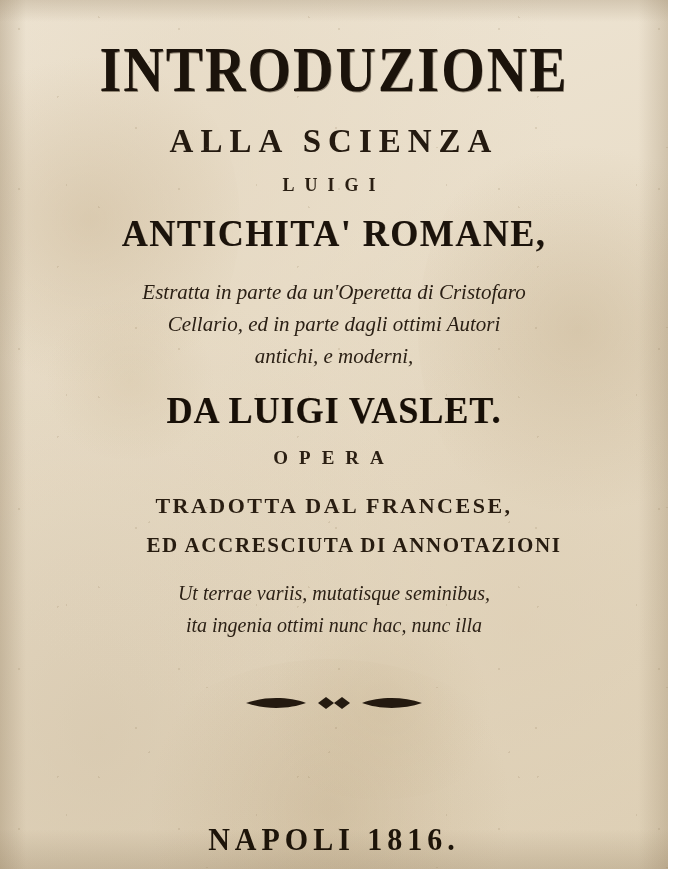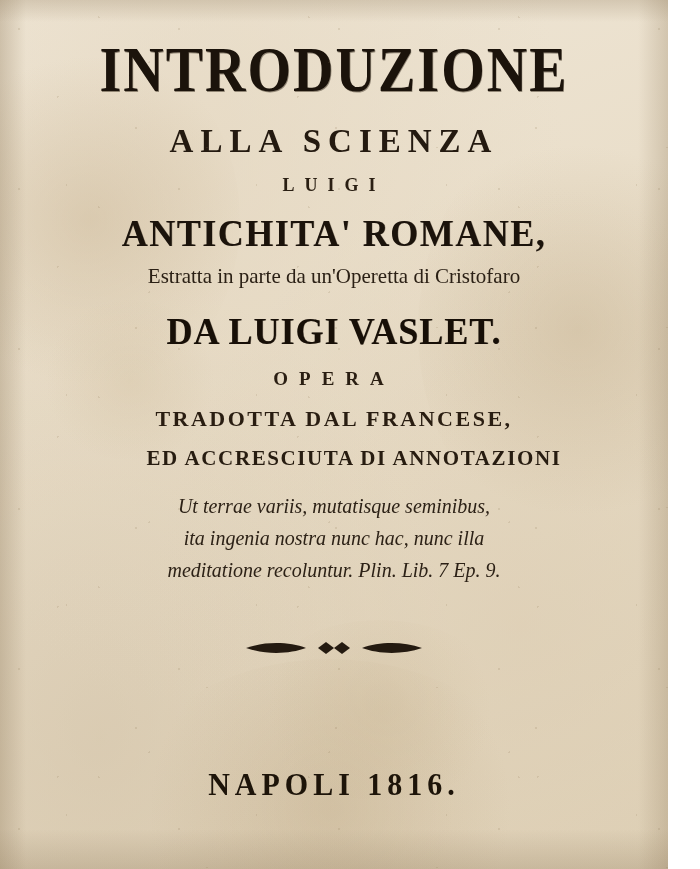--- a/index.html
+++ b/index.html
@@ -89,21 +89,22 @@
     font-size: 36px;
     font-weight: bold;
     letter-spacing: 1.5px;
     color: #1b130b;
     transform: scaleY(1.08);
     text-shadow: 0.5px 0.3px 0 rgba(40,28,16,0.4);
   }
 
   
   .descr {
-    margin-top: 8px;
+    margin-top: 24px;
+    font-style: italic;
     font-size: 21px;
     line-height: 1.42;
     color: #2b2015;
   }
   .descr .ln { margin: 2px 0; }
 
   
   .author {
     margin-top: 18px;
     font-size: 36px;
@@ -116,21 +117,21 @@
 
   .opera {
     margin-top: 16px;
     font-size: 19px;
     font-weight: bold;
     letter-spacing: 11px;
     color: #2a1e12;
   }
 
   .tradotta {
-    margin-top: 16px;
+    margin-top: 24px;
     font-size: 22px;
     font-weight: bold;
     letter-spacing: 2.5px;
     color: #291d11;
   }
 
   .accresciuta {
     margin-top: 14px;
     font-size: 21px;
     font-weight: bold;
@@ -206,34 +207,35 @@
     <div class="title-main">INTRODUZIONE</div>
 
     <div class="title-sub1">ALLA SCIENZA</div>
 
     <div class="title-delle">LUIGI</div>
 
     <div class="title-sub2">ANTICHITA' ROMANE,</div>
 
     <div class="descr">
       <p class="ln">Estratta in parte da un'Operetta di Cristofaro</p>
+      <p class="ln">Cellario, ed in parte dagli ottimi Autori</p>
+      <p class="ln">antichi, e moderni,</p>
     </div>
 
     <div class="author">DA LUIGI VASLET.</div>
 
     <div class="opera">OPERA</div>
 
     <div class="tradotta">TRADOTTA DAL FRANCESE,</div>
 
     <div class="accresciuta">ED ACCRESCIUTA DI ANNOTAZIONI</div>
 
     <div class="epigraph">
       <p class="ln">Ut terrae variis, mutatisque seminibus,</p>
-      <p class="ln">ita ingenia nostra nunc hac, nunc illa</p>
-      <p class="ln">meditatione recoluntur. Plin. Lib. 7 Ep. 9.</p>
+      <p class="ln">ita ingenia ottimi nunc hac, nunc illa</p>
     </div>
 
     <div class="ornament">
       <svg width="180" height="22" viewBox="0 0 180 22">
         <path d="M2 11 C 22 4, 46 5, 62 11 C 46 17, 22 18, 2 11 Z" fill="#241a10"></path>
         <path d="M178 11 C 158 4, 134 5, 118 11 C 134 17, 158 18, 178 11 Z" fill="#241a10"></path>
         <path d="M74 11 L 82 5 L 90 11 L 82 17 Z" fill="#241a10"></path>
         <path d="M90 11 L 98 5 L 106 11 L 98 17 Z" fill="#241a10"></path>
       </svg>
     </div>

